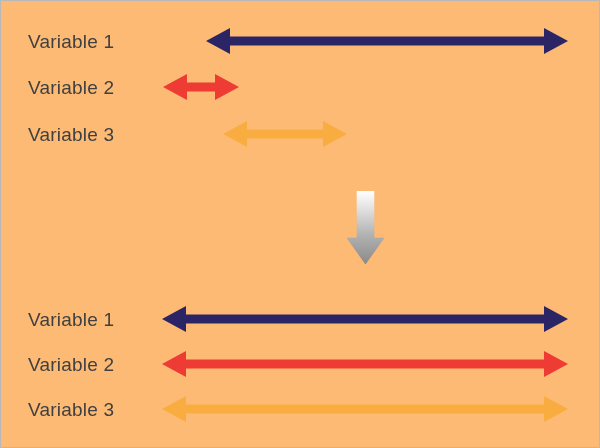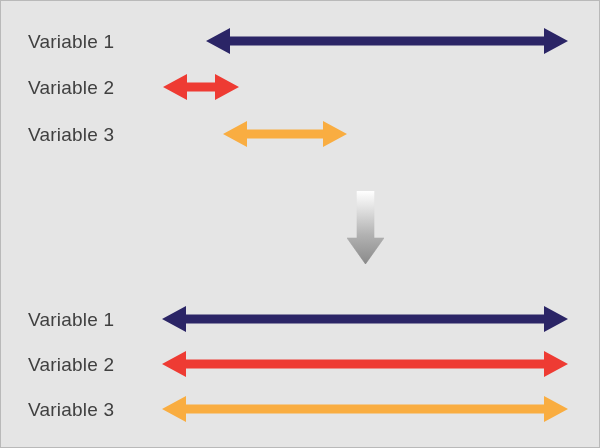--- a/index.html
+++ b/index.html
@@ -4,21 +4,21 @@
 <style>
   html, body {
     margin: 0;
     padding: 0;
     background: #ffffff;
   }
   #canvas {
     position: relative;
     width: 600px;
     height: 448px;
-    background: #e5e5e5;
+    background: #fdba74;
     border: 1px solid #b9b9b9;
     box-sizing: border-box;
     overflow: hidden;
     font-family: "Liberation Sans", sans-serif;
   }
   .row-label {
     position: absolute;
     left: 27px;
     font-size: 19px;
     color: #404040;

